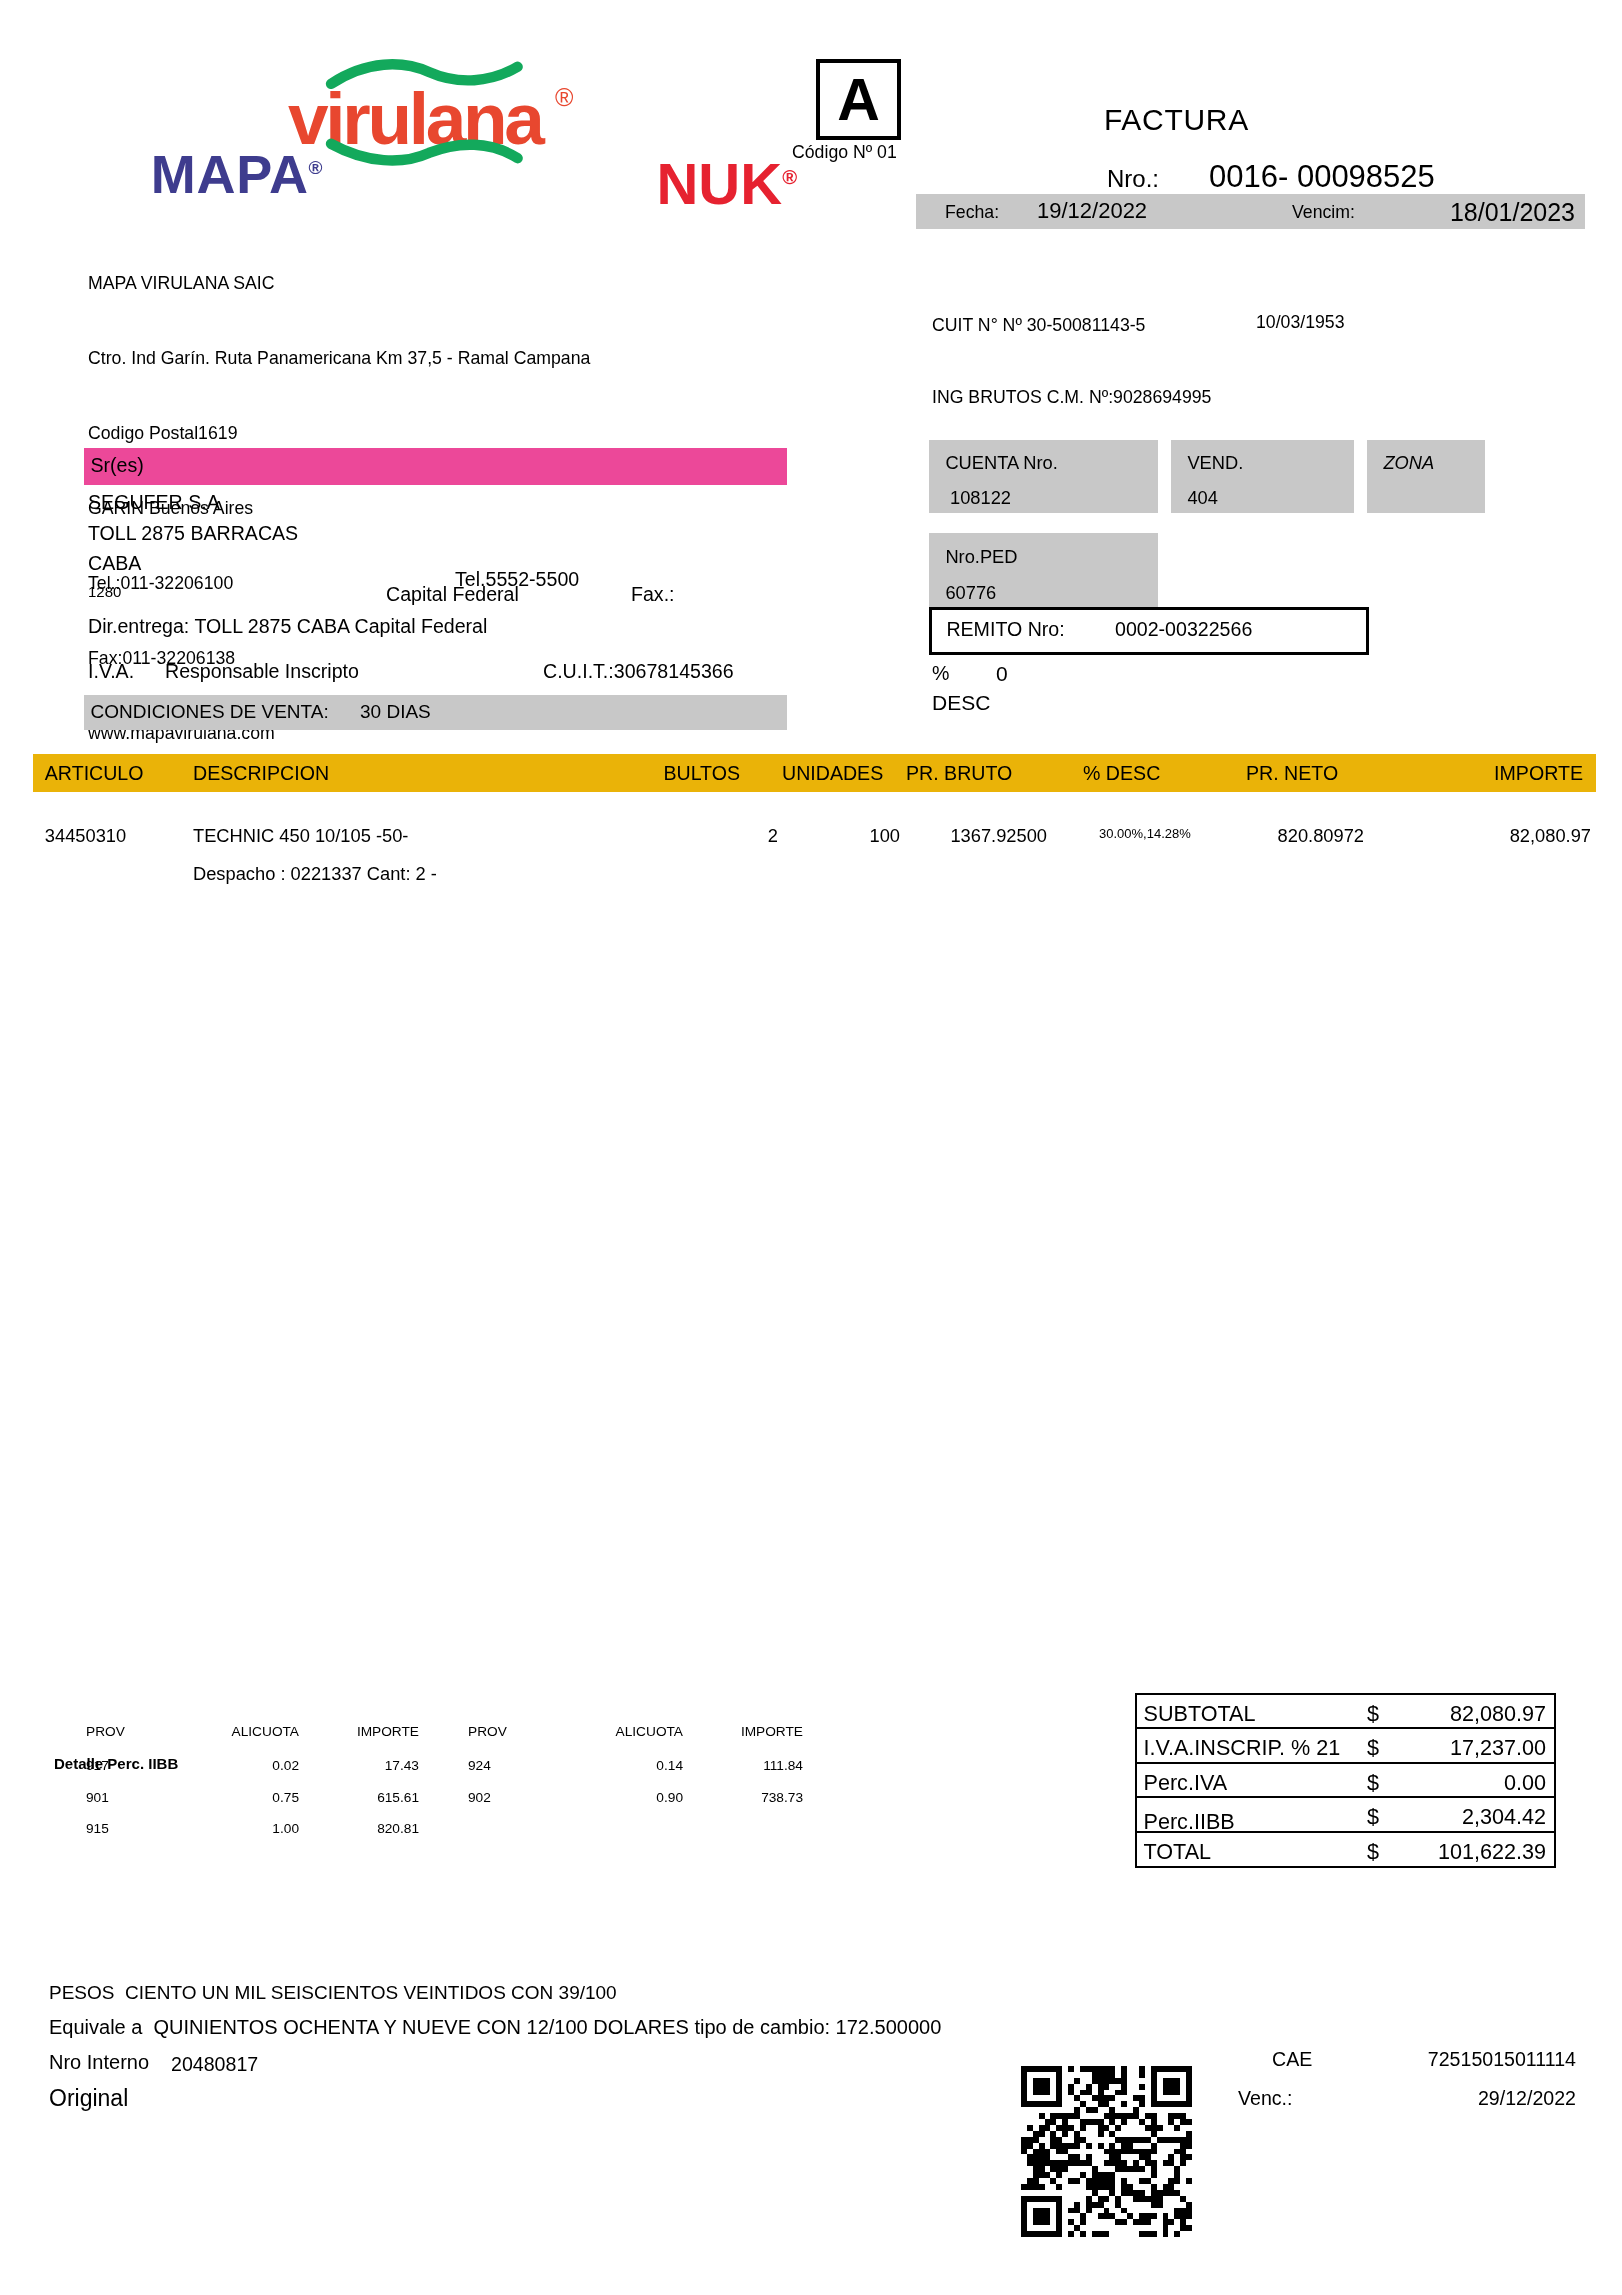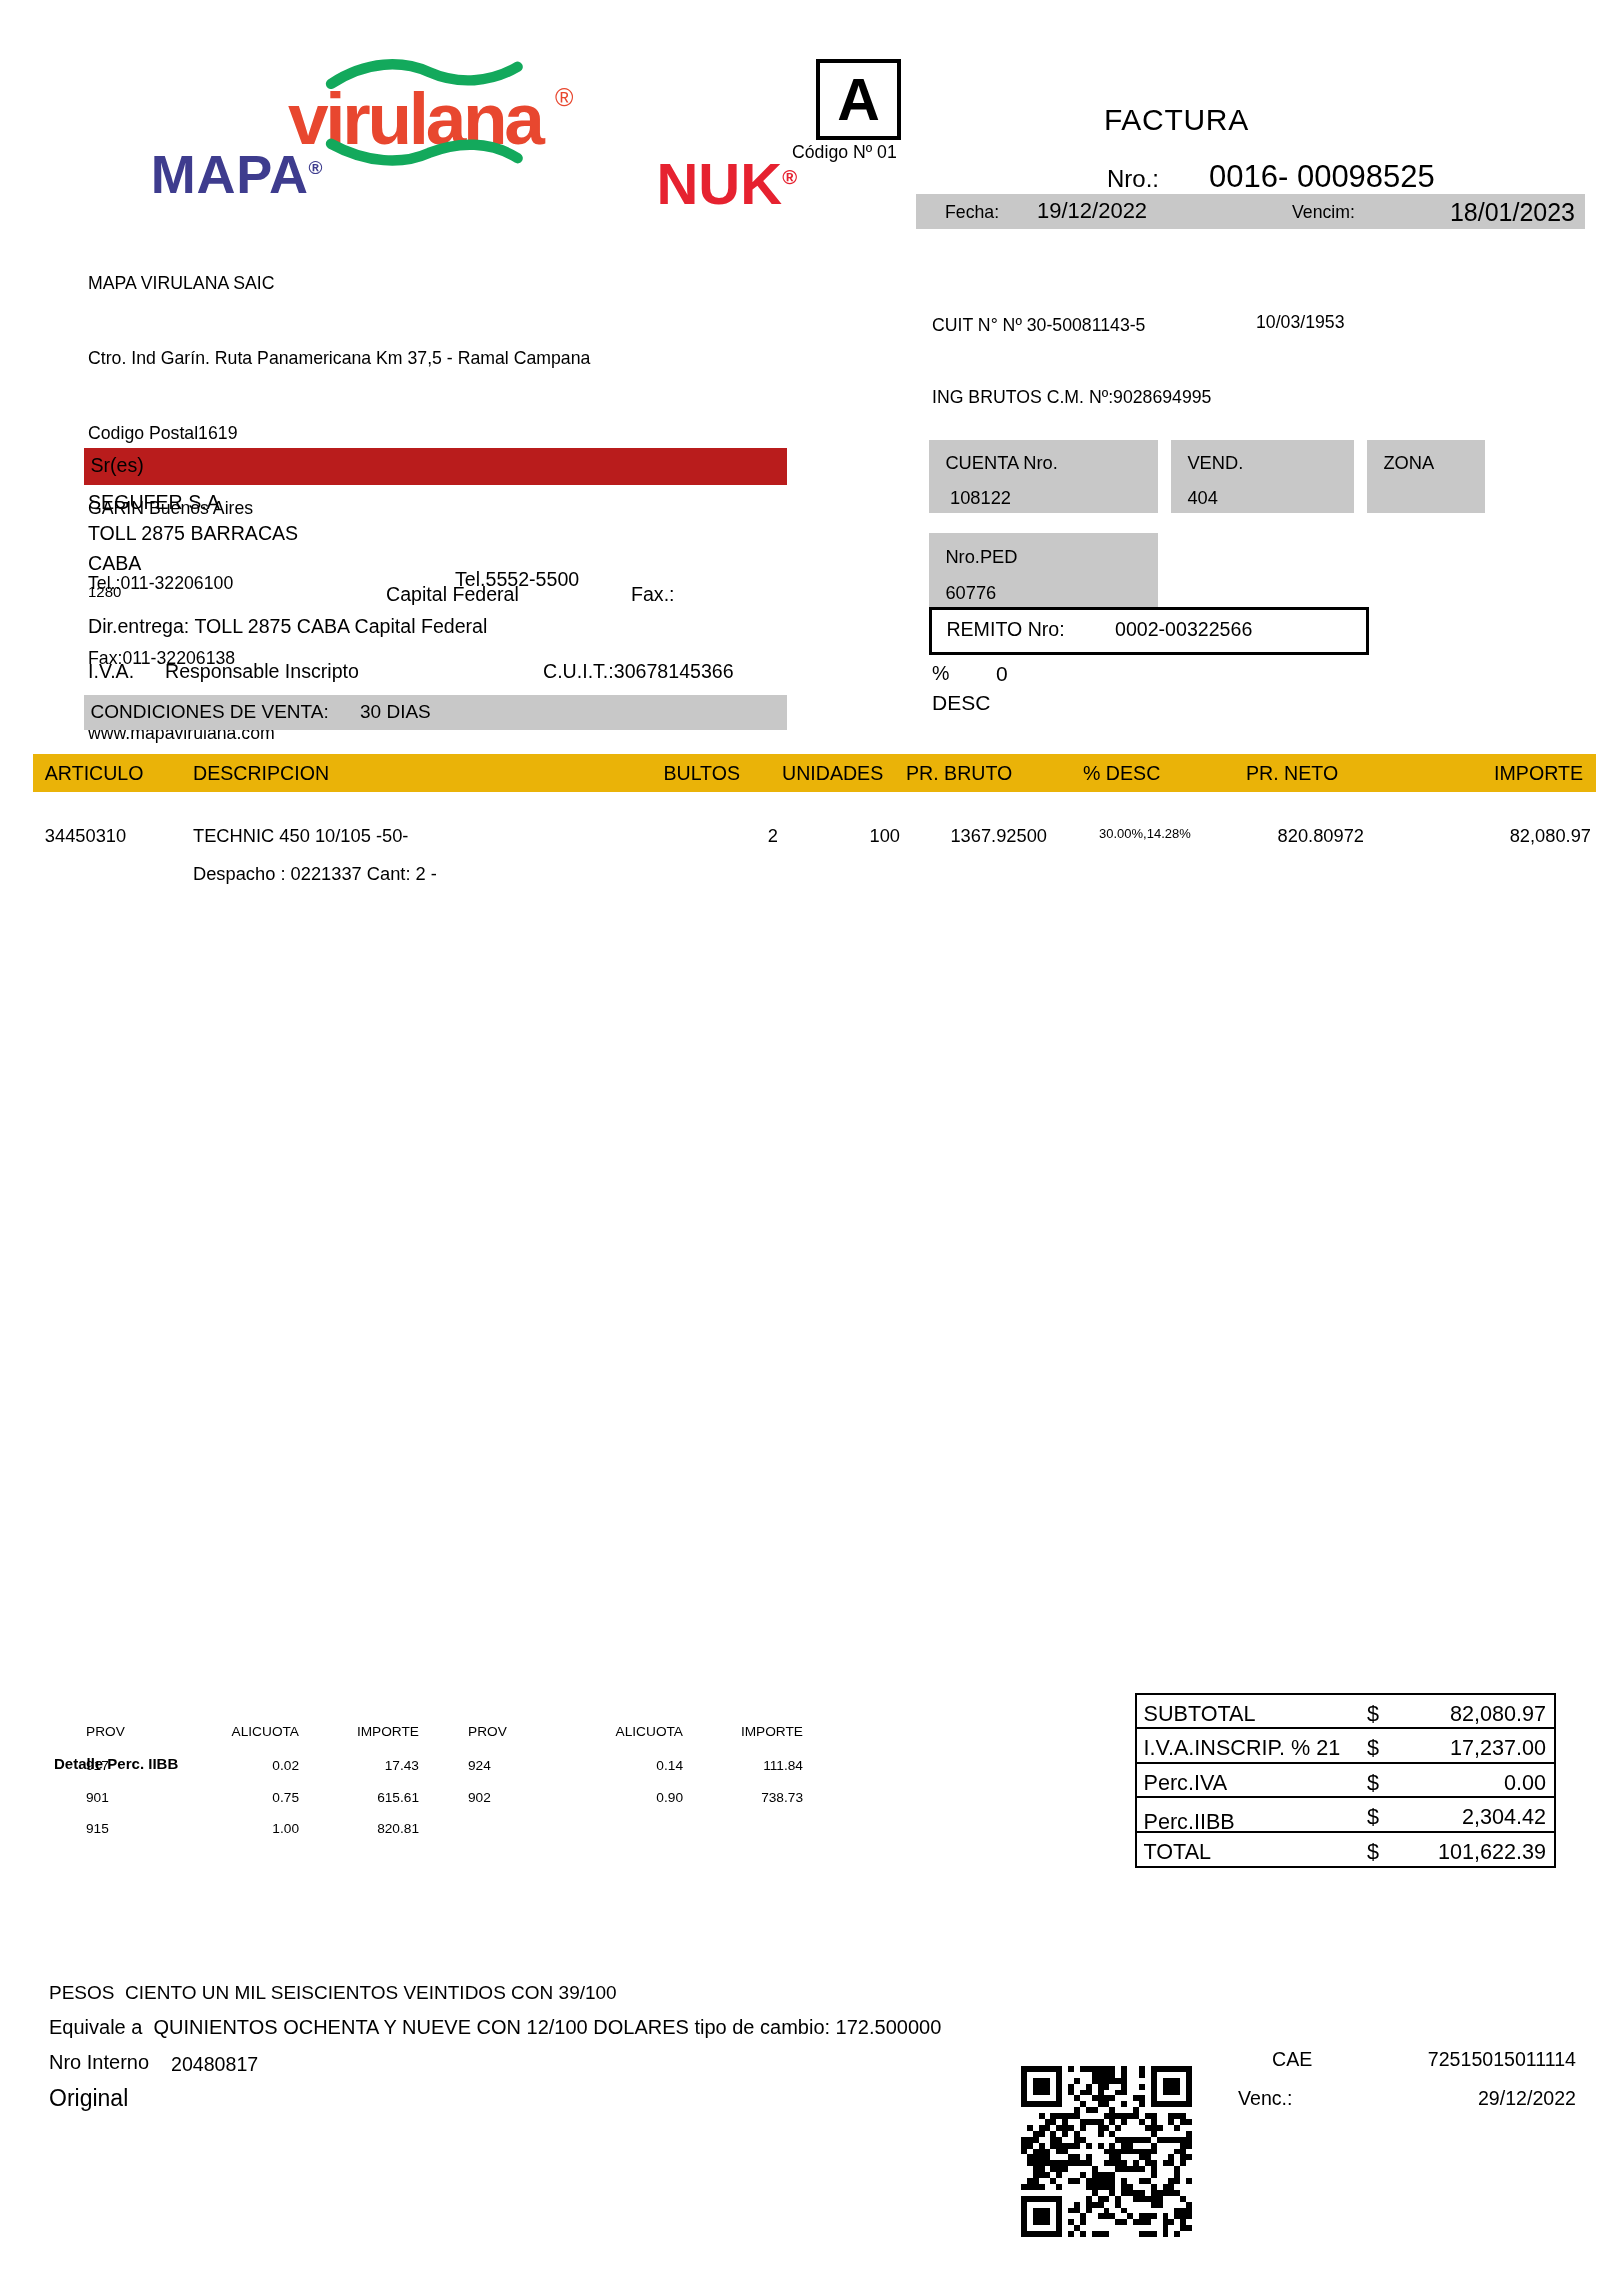--- a/index.html
+++ b/index.html
@@ -67,21 +67,21 @@
   </div>
 
   <div class="t" style="left:932px;top:265px;font-size:17.7px;line-height:24px;">
     <div>CUIT N° Nº 30-50081143-5</div>
     <div>ING BRUTOS C.M. Nº:9028694995</div>
     <div>INICIO DE ACTIVIDADES:</div>
     <div>Responsable Inscripto</div>
   </div>
   <div class="t" style="left:1256px;top:313px;font-size:17.7px;">10/03/1953</div>
 
-  <div class="gray" style="left: 84px; top: 448px; width: 703px; height: 37px; background: #b91c1c;">
+  <div class="gray" style="left: 84px; top: 448px; width: 703px; height: 37px; background: #ec4899;">
     <span class="t" style="left:6.5px;top:6.5px;font-size:19.6px;">Sr(es)</span>
   </div>
   <div class="t" style="left:88px;top:492px;font-size:19.6px;">SEGUFER S.A</div>
   <div class="t" style="left:88px;top:523px;font-size:19.6px;">TOLL 2875 BARRACAS</div>
   <div class="t" style="left:88px;top:553px;font-size:19.6px;">CABA</div>
   <div class="t" style="left:455px;top:553px;font-size:19.6px;margin-top:16px;">Tel.5552-5500</div>
   <div class="t" style="left:88px;top:584px;font-size:15px;">1280</div>
   <div class="t" style="left:386px;top:584px;font-size:19.6px;">Capital Federal</div>
   <div class="t" style="left:631px;top:584px;font-size:19.6px;">Fax.:</div>
   <div class="t" style="left:88px;top:616px;font-size:19.6px;">Dir.entrega: TOLL 2875 CABA Capital Federal</div>
@@ -95,21 +95,21 @@
 
   <div class="gray" style="left: 929px; top: 440px; width: 229px; height: 73px; background: rgb(200, 200, 200);">
     <span class="t" style="left:16.4px;top:13px;font-size:18.3px;">CUENTA Nro.</span>
     <span class="t" style="left:21px;top:48px;font-size:18.3px;">108122</span>
   </div>
   <div class="gray" style="left: 1171px; top: 440px; width: 183px; height: 73px; background: rgb(200, 200, 200);">
     <span class="t" style="left:16.4px;top:13px;font-size:18.3px;">VEND.</span>
     <span class="t" style="left:16.4px;top:48px;font-size:18.3px;">404</span>
   </div>
   <div class="gray" style="left: 1367px; top: 440px; width: 118px; height: 73px; background: rgb(200, 200, 200);">
-    <span class="t" style="left:16.4px;top:13px;font-size:18.3px;">ZONA</span>
+    <span class="t" style="left:16.4px;top:13px;font-size:18.3px;font-style:italic;">ZONA</span>
   </div>
   <div class="gray" style="left: 929px; top: 533px; width: 229px; height: 75px; background: rgb(200, 200, 200);">
     <span class="t" style="left:16.4px;top:14.4px;font-size:18.3px;">Nro.PED</span>
     <span class="t" style="left:16.4px;top:50px;font-size:18.3px;">60776</span>
   </div>
   <div style="position:absolute;left:929px;top:607px;width:434px;height:42px;border:3.9px solid #000;background:#fff;">
     <span class="t" style="left:14.4px;top:9.2px;font-size:19.6px;">REMITO Nro:</span>
     <span class="t" style="left:183px;top:9.2px;font-size:19.6px;">0002-00322566</span>
   </div>
   <div class="t" style="left:932px;top:663px;font-size:19.6px;">%</div>

